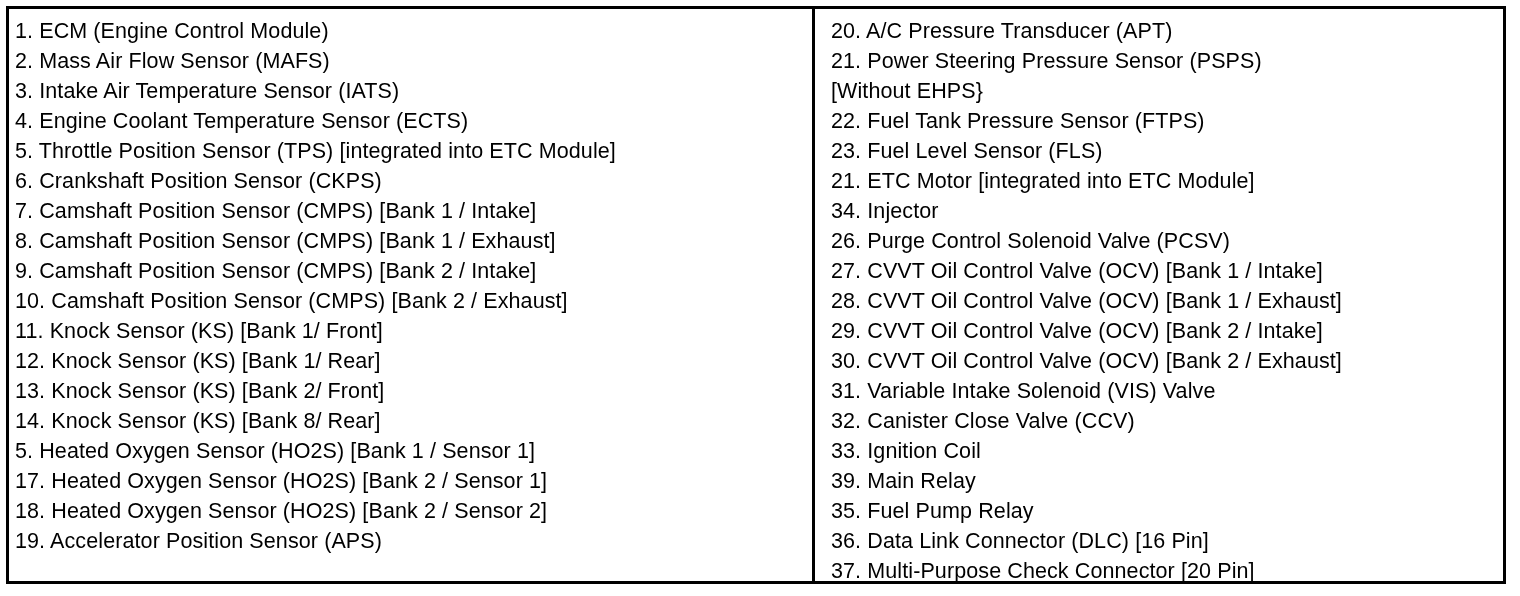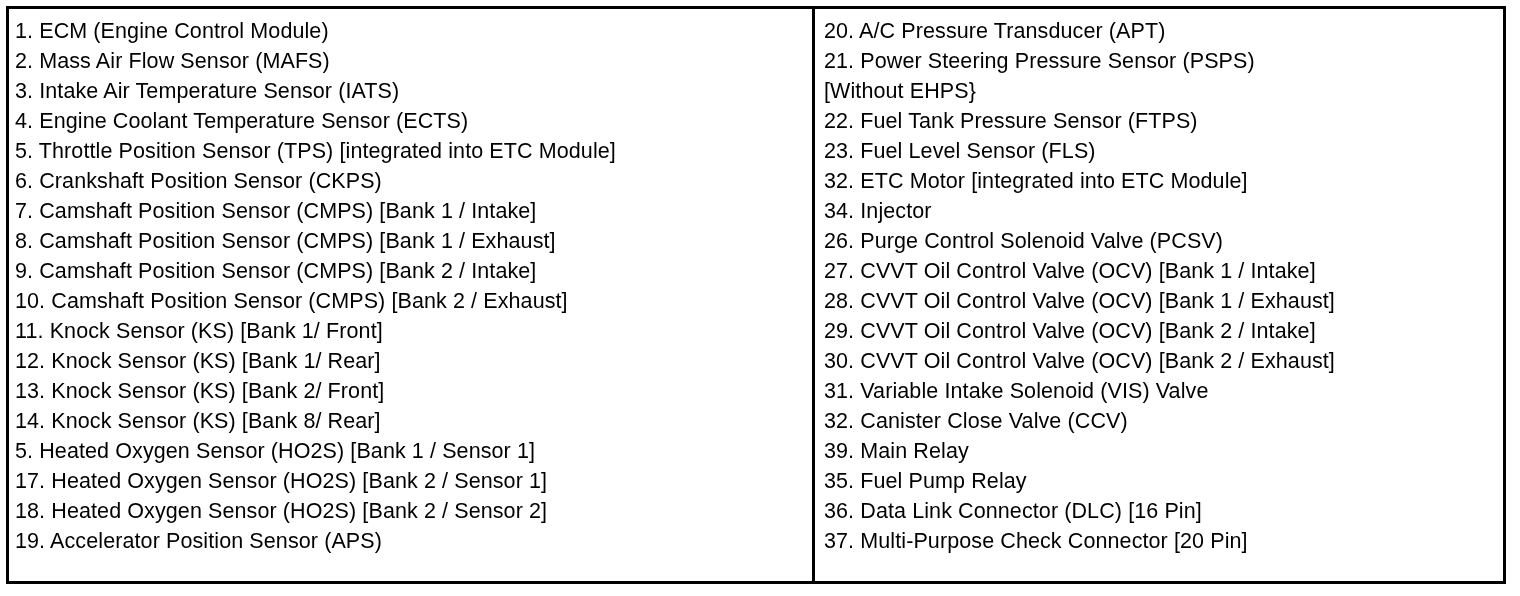--- a/index.html
+++ b/index.html
@@ -32,21 +32,21 @@
     box-sizing: border-box;
     padding: 7px 0 0 6px;
     overflow: hidden;
   }
   .col-left {
     width: 806px;
     border-right: 3px solid #000000;
   }
   .col-right {
     flex: 1;
-    padding-left: 9px;
+    padding-left: 16px;
   }
   .row {
     font-size: 21.5px;
     line-height: 30px;
     color: #000000;
     white-space: nowrap;
     letter-spacing: 0.1px;
   }
 </style>
 </head>
@@ -73,28 +73,29 @@
       <div class="row">17. Heated Oxygen Sensor (HO2S) [Bank 2 / Sensor 1]</div>
       <div class="row">18. Heated Oxygen Sensor (HO2S) [Bank 2 / Sensor 2]</div>
       <div class="row">19. Accelerator Position Sensor (APS)</div>
     </div>
     <div class="col col-right">
       <div class="row">20. A/C Pressure Transducer (APT)</div>
       <div class="row">21. Power Steering Pressure Sensor (PSPS)</div>
       <div class="row">[Without EHPS}</div>
       <div class="row">22. Fuel Tank Pressure Sensor (FTPS)</div>
       <div class="row">23. Fuel Level Sensor (FLS)</div>
-      <div class="row">32. ETC Motor [integrated into ETC Module]</div>
+      <div class="row">21. ETC Motor [integrated into ETC Module]</div>
       <div class="row">34. Injector</div>
       <div class="row">26. Purge Control Solenoid Valve (PCSV)</div>
       <div class="row">27. CVVT Oil Control Valve (OCV) [Bank 1 / Intake]</div>
       <div class="row">28. CVVT Oil Control Valve (OCV) [Bank 1 / Exhaust]</div>
       <div class="row">29. CVVT Oil Control Valve (OCV) [Bank 2 / Intake]</div>
       <div class="row">30. CVVT Oil Control Valve (OCV) [Bank 2 / Exhaust]</div>
       <div class="row">31. Variable Intake Solenoid (VIS) Valve</div>
       <div class="row">32. Canister Close Valve (CCV)</div>
+      <div class="row">33. Ignition Coil</div>
       <div class="row">39. Main Relay</div>
       <div class="row">35. Fuel Pump Relay</div>
       <div class="row">36. Data Link Connector (DLC) [16 Pin]</div>
       <div class="row">37. Multi-Purpose Check Connector [20 Pin]</div>
     </div>
   </div>
 </div>
 
 </body></html>

